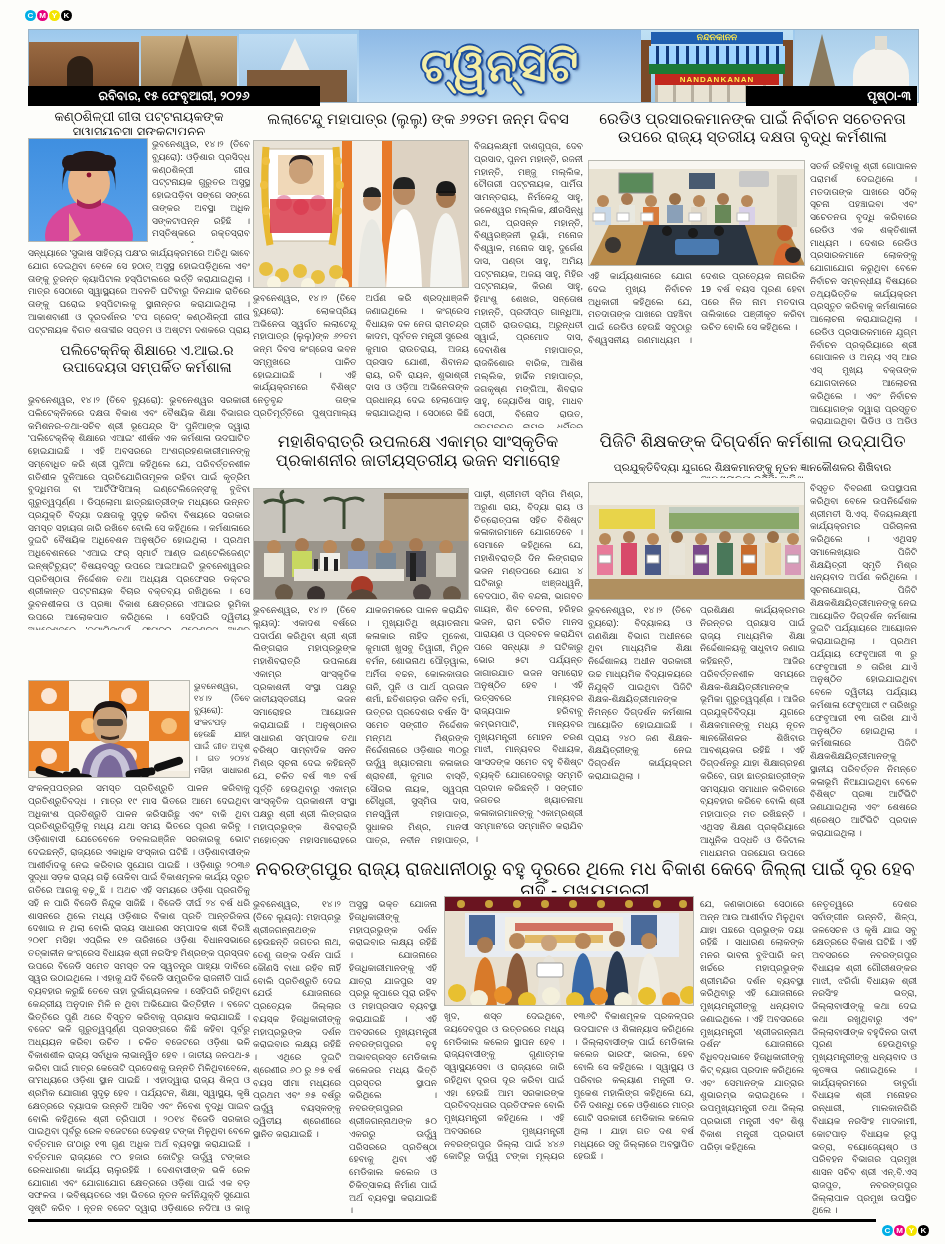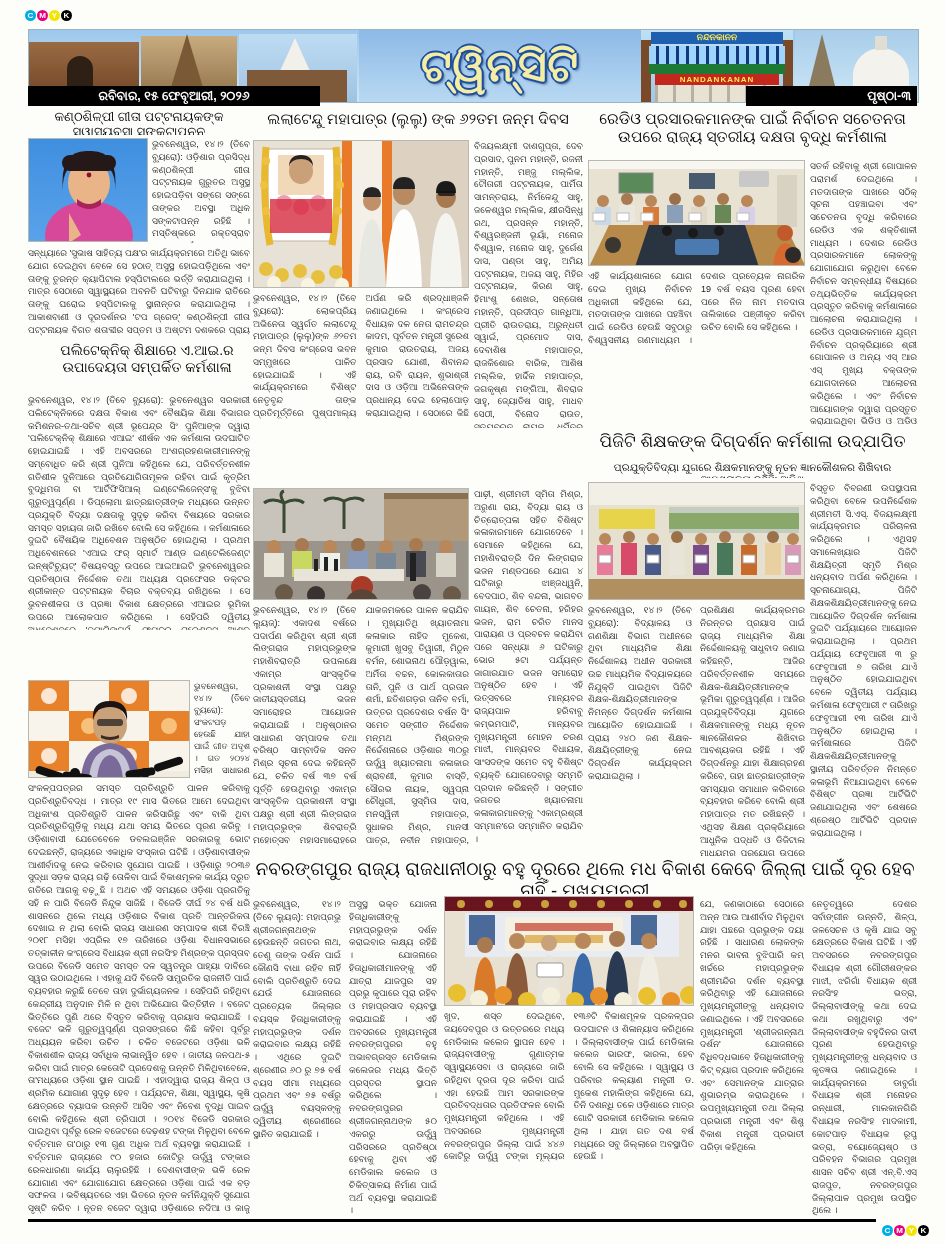--- a/index.html
+++ b/index.html
@@ -208,20 +208,21 @@
           <circle cx="82" cy="131" r="7"></circle>
           <circle cx="20" cy="142" r="7" fill="#f8f4e0"></circle>
           <circle cx="54" cy="144" r="7" fill="#f8f4e0"></circle>
           <circle cx="88" cy="144" r="7" fill="#f8f4e0"></circle>
         </g>
     </svg>
   </div>
   <div class="abs body" style="left:474px;top:140px;width:109px;height:288px;">ବିଜୟଲକ୍ଷ୍ମୀ ଦାଶଗୁପ୍ତା, ଦେବ ପ୍ରସାଦ, ପୁନମ ମହାନ୍ତି, ରଜନୀ ମହାନ୍ତି, ମଞ୍ଜୁ ମଲ୍ଲିକ, ଟୌତାରୀ ପଟ୍ଟନାୟକ, ପାର୍ମିତା ସାମନ୍ତରାୟ, ନିର୍ମଳେନ୍ଦୁ ସାହୁ, ଜଳେଶ୍ୱର ମଲ୍ଲିକ, କ୍ଷୀରସିନ୍ଧୁ ରଥ, ପ୍ରସନ୍ନ ମହାନ୍ତି, ବିଶ୍ୱରଞ୍ଜନୀ ଭୂୟାଁ, ମନୋଜ ବିଶ୍ୱାଳ, ମନୋଜ ସାହୁ, ଦୁର୍ଗେଶ ଦାସ, ପଣ୍ଡା ସାହୁ, ଅମିୟ ପଟ୍ଟନାୟକ, ଅଜୟ ସାହୁ, ମିହିର ପଟ୍ଟନାୟକ, କିରଣ ସାହୁ, ହିମାଂଶୁ ଶେଖର, ସନ୍ତୋଷ ମହାନ୍ତି, ପ୍ରଦୀପ୍ତ ଗାନ୍ଧିଆ, ପ୍ରୀତି ରାଉତରାୟ, ଅରୁନ୍ଧତୀ ସ୍ୱାଇଁ, ପ୍ରମୋଦ ଦାସ, ଦେବାଶିଷ ମହାପାତ୍ର, ରାଜକିଶୋର ବାରିକ, ଆଶିଷ ମଲ୍ଲିକ, ହାର୍ଦ୍ଦିକ ମହାପାତ୍ର, ଜଗକୃଷ୍ଣ ମଙ୍ଗିଆ, ଶିବରାଜ ସାହୁ, ଜ୍ୟୋତିଷ ସାହୁ, ମାଧବ ସେଠୀ, ବିନୋଦ ରାଉତ, ସତ୍ୟବ୍ରତ ନାୟକ, ଧର୍ମିତ୍ର ଜେନା, ପଦ୍ମିନୀ କର୍ଣ୍ଣ, ମନୋରଞ୍ଜନ କୁଣ୍ଡୁ, ପ୍ରବୀଣ ରାଉତ, ଦିବ୍ୟତ ସ୍ୱାଇଁ, ଦେବାଶିଷ ରାଉତରାୟ, ଜାନକୀ ଜେନା, ଦେବାଶିଷ ମିଶ୍ର, ପ୍ରକାଶ ମିତ୍ର, ଧ୍ରୁବ ନାୟକ, ଶ୍ରୀଧର ପଟ୍ଟନାୟକ ପ୍ରମୁଖ ଉପସ୍ଥିତ ଥିଲେ ।</div>
   <div class="abs body cols2" style="left:253px;top:292px;width:216px;height:136px;">ଭୁବନେଶ୍ୱର, ୧୪।୨ (ତିବେ ବ୍ୟୁରୋ): ଲୋକପ୍ରିୟ ଅଭିନେତା ସ୍ୱର୍ଗତ ଲଲାଟେନ୍ଦୁ ମହାପାତ୍ର (ଲୁଲୁ)ଙ୍କ ୬୨ତମ ଜନ୍ମ ଦିବସ କଂଗ୍ରେସ ଭବନ ସମ୍ମୁଖରେ ପାଳିତ ହୋଇଯାଇଛି । ଏହି କାର୍ଯ୍ୟକ୍ରମରେ ବିଶିଷ୍ଟ ନେତୃବୃନ୍ଦ ତାଙ୍କ ପ୍ରତିମୂର୍ତ୍ତିରେ ପୁଷ୍ପମାଲ୍ୟ ଅର୍ପଣ କରି ଶ୍ରଦ୍ଧାଞ୍ଜଳି ଜଣାଇଥିଲେ । କଂଗ୍ରେସ ବିଧାୟକ ଦଳ ନେତା ରାମଚନ୍ଦ୍ର କାଦମ, ପୂର୍ବତନ ମନ୍ତ୍ରୀ ସୁରେଶ କୁମାର ରାଉତରାୟ, ଅଜୟ ପ୍ରସାଦ ଯୋଶୀ, ଶିବାନନ୍ଦ ରାୟ, ରବି ରାୟନ, ଶୁଭାଶ୍ରୀ ଦାସ ଓ ଓଡ଼ିଆ ଅଭିନେତାଙ୍କ ପ୍ରଧାନ୍ୟ ଦେଇ ହେଲାପୋଡ଼ କରାଯାଇଥିଲା । ସେଠାରେ କିଛି ବାସ ଭକ୍ତଙ୍କ ଉପସ୍ଥିତିରେ ଶ୍ରଦ୍ଧାଞ୍ଜଳି ସଭା କରାଯାଇଥିଲା । ଏହି କାର୍ଯ୍ୟକ୍ରମରେ ଲଲାଟେନ୍ଦୁ ମହାପାତ୍ର, ପ୍ରକାଶ ଜେନା, ସାଗର ବେହେରା, ଭୁବନେଶ୍ୱର ପଟ୍ଟନାୟକ ପ୍ରମୁଖ ଯୋଗ ଦେଇଥିଲେ ।</div>
 
+  <div class="abs headline" style="left:253px;top:432px;width:330px;height:52px;font-size:16.5px;">ମହାଶିବରାତ୍ରି ଉପଲକ୍ଷେ ଏକାମ୍ର ସାଂସ୍କୃତିକ ପ୍ରକାଶନୀର ଜାତୀୟସ୍ତରୀୟ ଭଜନ ସମାରୋହ</div>
   <div class="abs photo" style="left:253px;top:488px;width:216px;height:112px;">
     <svg width="216" height="112">
       <rect width="216" height="112" fill="#c8c4bc"></rect>
       <rect x="130" y="10" width="86" height="44" fill="#b09878"></rect>
       <path d="M130 10 L216 10 L216 4 L130 4Z" fill="#8a7050"></path>
       <g stroke="#3a4a32" stroke-width="3" fill="none">
         <path d="M30 44 L30 14 M30 14 Q18 8 10 14 M30 14 Q42 8 50 14 M30 14 Q24 4 30 2"></path>
         <path d="M90 40 L90 12 M90 12 Q78 6 70 12 M90 12 Q102 6 110 12"></path>
       </g>
       <rect x="0" y="52" width="216" height="60" fill="#9a948a"></rect>

